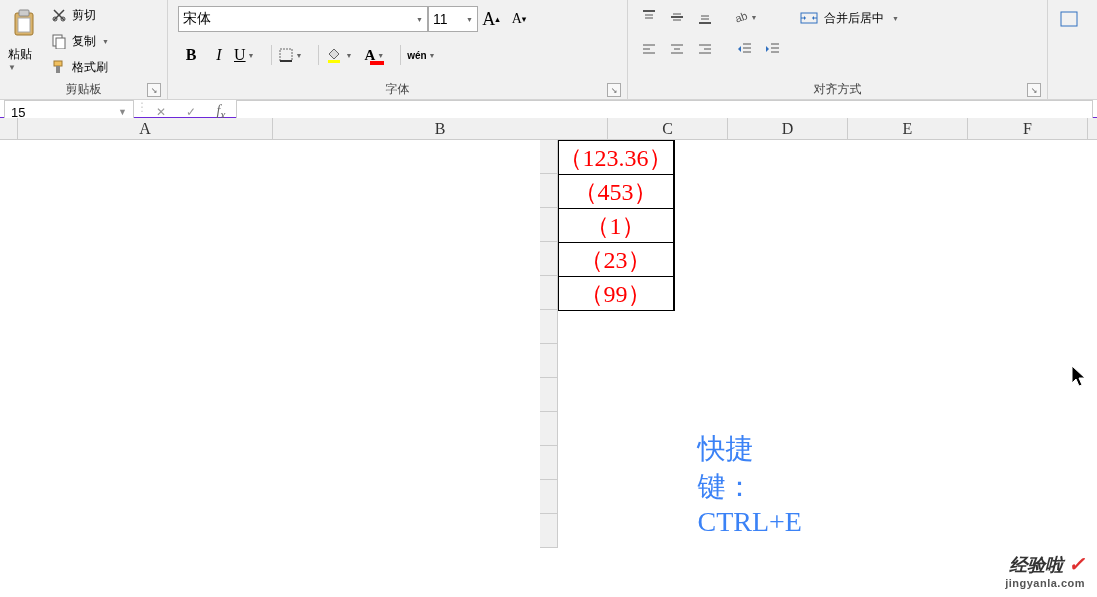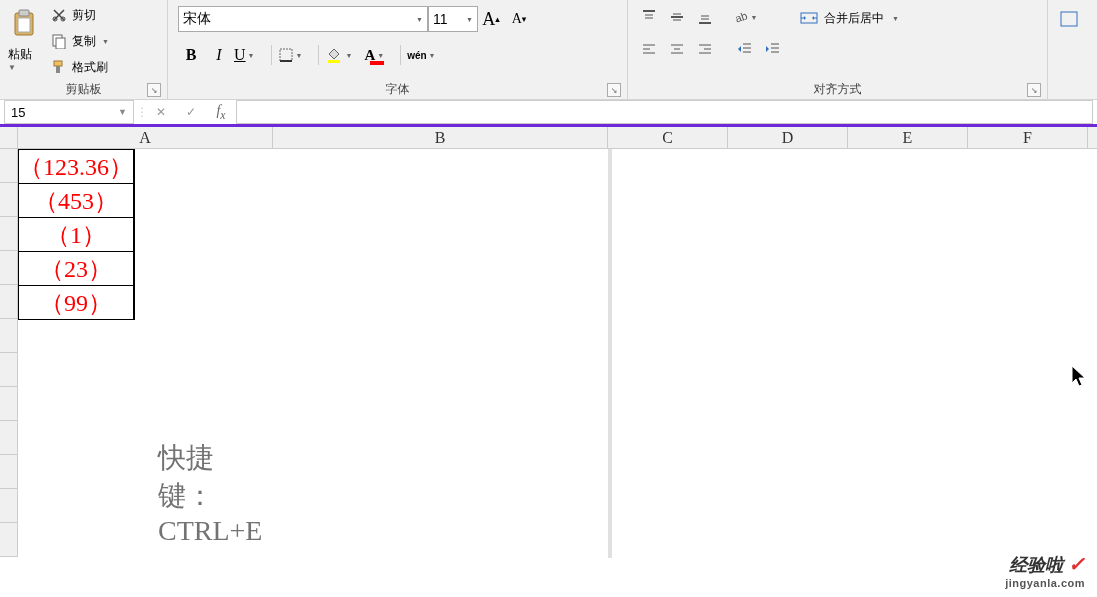--- a/index.html
+++ b/index.html
@@ -40,49 +40,49 @@
 .align-row { display: flex; gap: 2px; height: 26px; align-items: center; }
 .abtn { width: 26px; height: 26px; display: flex; align-items: center; justify-content: center; }
 
 .wrap-merge-col { display: flex; flex-direction: column; gap: 6px; padding: 2px 6px; }
 .wm-item { display: flex; align-items: center; gap: 6px; height: 28px; padding: 0 4px; }
 
 
 .partial-group { display: flex; align-items: flex-start; padding: 4px; }
 
 
-.formula-bar { display: flex; align-items: center; height: 27px; border-bottom: 3px solid #6d28d9; background: #fff; }
+.formula-bar { display: flex; height: 18px; border-bottom: 1px solid #6d28d9; background: #fff; }
 .name-box { width: 130px; height: 24px; border: 1px solid #ccc; margin: 0 4px; display: flex; align-items: center; justify-content: space-between; padding: 0 6px; background: #fff; font-size: 13px; }
 .name-drop { color: #888; font-size: 9px; }
 .fx-sep { width: 8px; display: flex; justify-content: center; color: #ccc; }
 .fx-btn { width: 30px; height: 24px; display: flex; align-items: center; justify-content: center; color: #999; }
 .fx-label { font-style: italic; font-family: "Times New Roman", serif; font-size: 14px; color: #666; }
 .formula-input { flex: 1; height: 24px; border: 1px solid #ccc; margin-right: 4px; background: #fff; padding: 0 4px; }
 
 
 .grid-wrap { position: relative; background: #fff; }
 .col-headers { display: flex; height: 22px; background: #f0f0f0; border-bottom: 1px solid #ccc; }
 .corner { width: 18px; border-right: 1px solid #ccc; background: #f0f0f0; }
 .col-h { border-right: 1px solid #ccc; display: flex; align-items: center; justify-content: center; font-size: 16px; color: #333; font-family: "Times New Roman", serif; }
 .col-A { width: 255px; } .col-B { width: 335px; } .col-C { width: 120px; } .col-D { width: 120px; } .col-E { width: 120px; } .col-F { width: 120px; }
 
-.data-area { display: flex; }
+.data-area { display: flex; justify-content: center; }
 .row-headers { width: 18px; }
 .row-h { height: 34px; border-bottom: 1px solid #ccc; border-right: 1px solid #ccc; background: #f0f0f0; }
 .cells { position: relative; }
 .bordered-table { position: absolute; left: 0; top: 0; }
 .bordered-table td { border: 1.5px solid #000; height: 34px; font-family: "SimSun", serif; font-size: 24px; color: #ff0000; text-align: center; }
 .bordered-table td.ca { width: 255px; } .bordered-table td.cb { width: 335px; }
 .bordered-table { border-collapse: collapse; }
 
 .grid-lines { position: absolute; left: 0; top: 0; }
 .grid-lines td { border-right: 1px solid #e0e0e0; border-bottom: 1px solid #e0e0e0; height: 34px; }
 .grid-lines { border-collapse: collapse; }
 
-.annotation { position: absolute; left: 140px; top: 290px; font-family: "SimSun", serif; font-size: 28px; color: #737373; }
+.annotation { position: absolute; left: 140px; top: 290px; font-family: "SimSun", serif; font-size: 28px; color: #3b82f6; }
 
 
 .cursor { position: absolute; right: 10px; top: 365px; width: 16px; height: 24px; }
 
 
 .watermark { position: absolute; right: 12px; bottom: 8px; text-align: right; }
 .wm-top { font-size: 18px; font-weight: bold; font-style: italic; color: #333; }
 .wm-check { color: #e03030; font-size: 20px; }
 .wm-bottom { font-size: 11px; color: #555; font-weight: bold; letter-spacing: 0.5px; }
 

